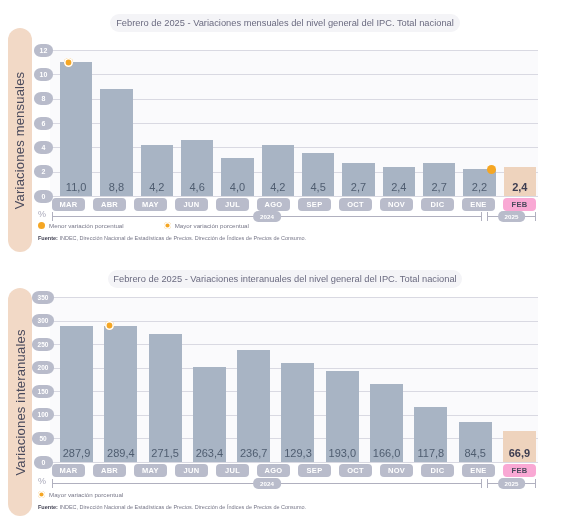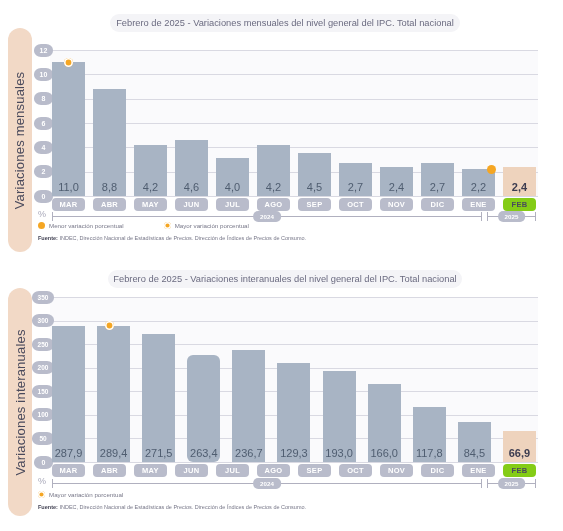--- a/index.html
+++ b/index.html
@@ -78,20 +78,21 @@
     align-items: flex-end;
     justify-content: space-between;
   }
   .barcol {
     position: relative;
     height: 100%;
     display: flex;
     flex-direction: column;
     justify-content: flex-end;
     align-items: center;
+    margin-left: 8px;
   }
   .bar {
     width: 100%;
     background: #a8b4c4;
     position: relative;
   }
   .bar.highlight { background: #eed3bd; }
   .bar .val {
     position: absolute;
     left: 0; right: 0;
@@ -120,21 +121,21 @@
     height: 13px;
     background: #b9bccb;
     border-radius: 4px;
     color: #ffffff;
     font-size: 7.5px;
     font-weight: bold;
     text-align: center;
     line-height: 13px;
     letter-spacing: .3px;
   }
-  .month.highlight { background: #84cc16; color: #4a4a5c; }
+  .month.highlight { background: #f9a8d4; color: #4a4a5c; }
 
   .pct {
     position: absolute;
     color: #a9a9ba;
     font-size: 9px;
   }
 
   .yearbar { position: absolute; height: 11px; }
   .yearbar .line {
     position: absolute; left: 0; right: 0; top: 5px;
@@ -345,21 +346,21 @@
       <div class="bar" style="height:136.4px;">
         <span class="val">289,4</span>
       </div>
     </div>
     <div class="barcol" style="width:33px;">
       <div class="bar" style="height:128px;">
         <span class="val">271,5</span>
       </div>
     </div>
     <div class="barcol" style="width:33px;">
-      <div class="bar" style="height:107px;border-radius:6px;">
+      <div class="bar" style="height:95px;">
         <span class="val">263,4</span>
       </div>
     </div>
     <div class="barcol" style="width:33px;">
       <div class="bar" style="height:111.6px;">
         <span class="val">236,7</span>
       </div>
     </div>
     <div class="barcol" style="width:33px;">
       <div class="bar" style="height:98.6px;">

